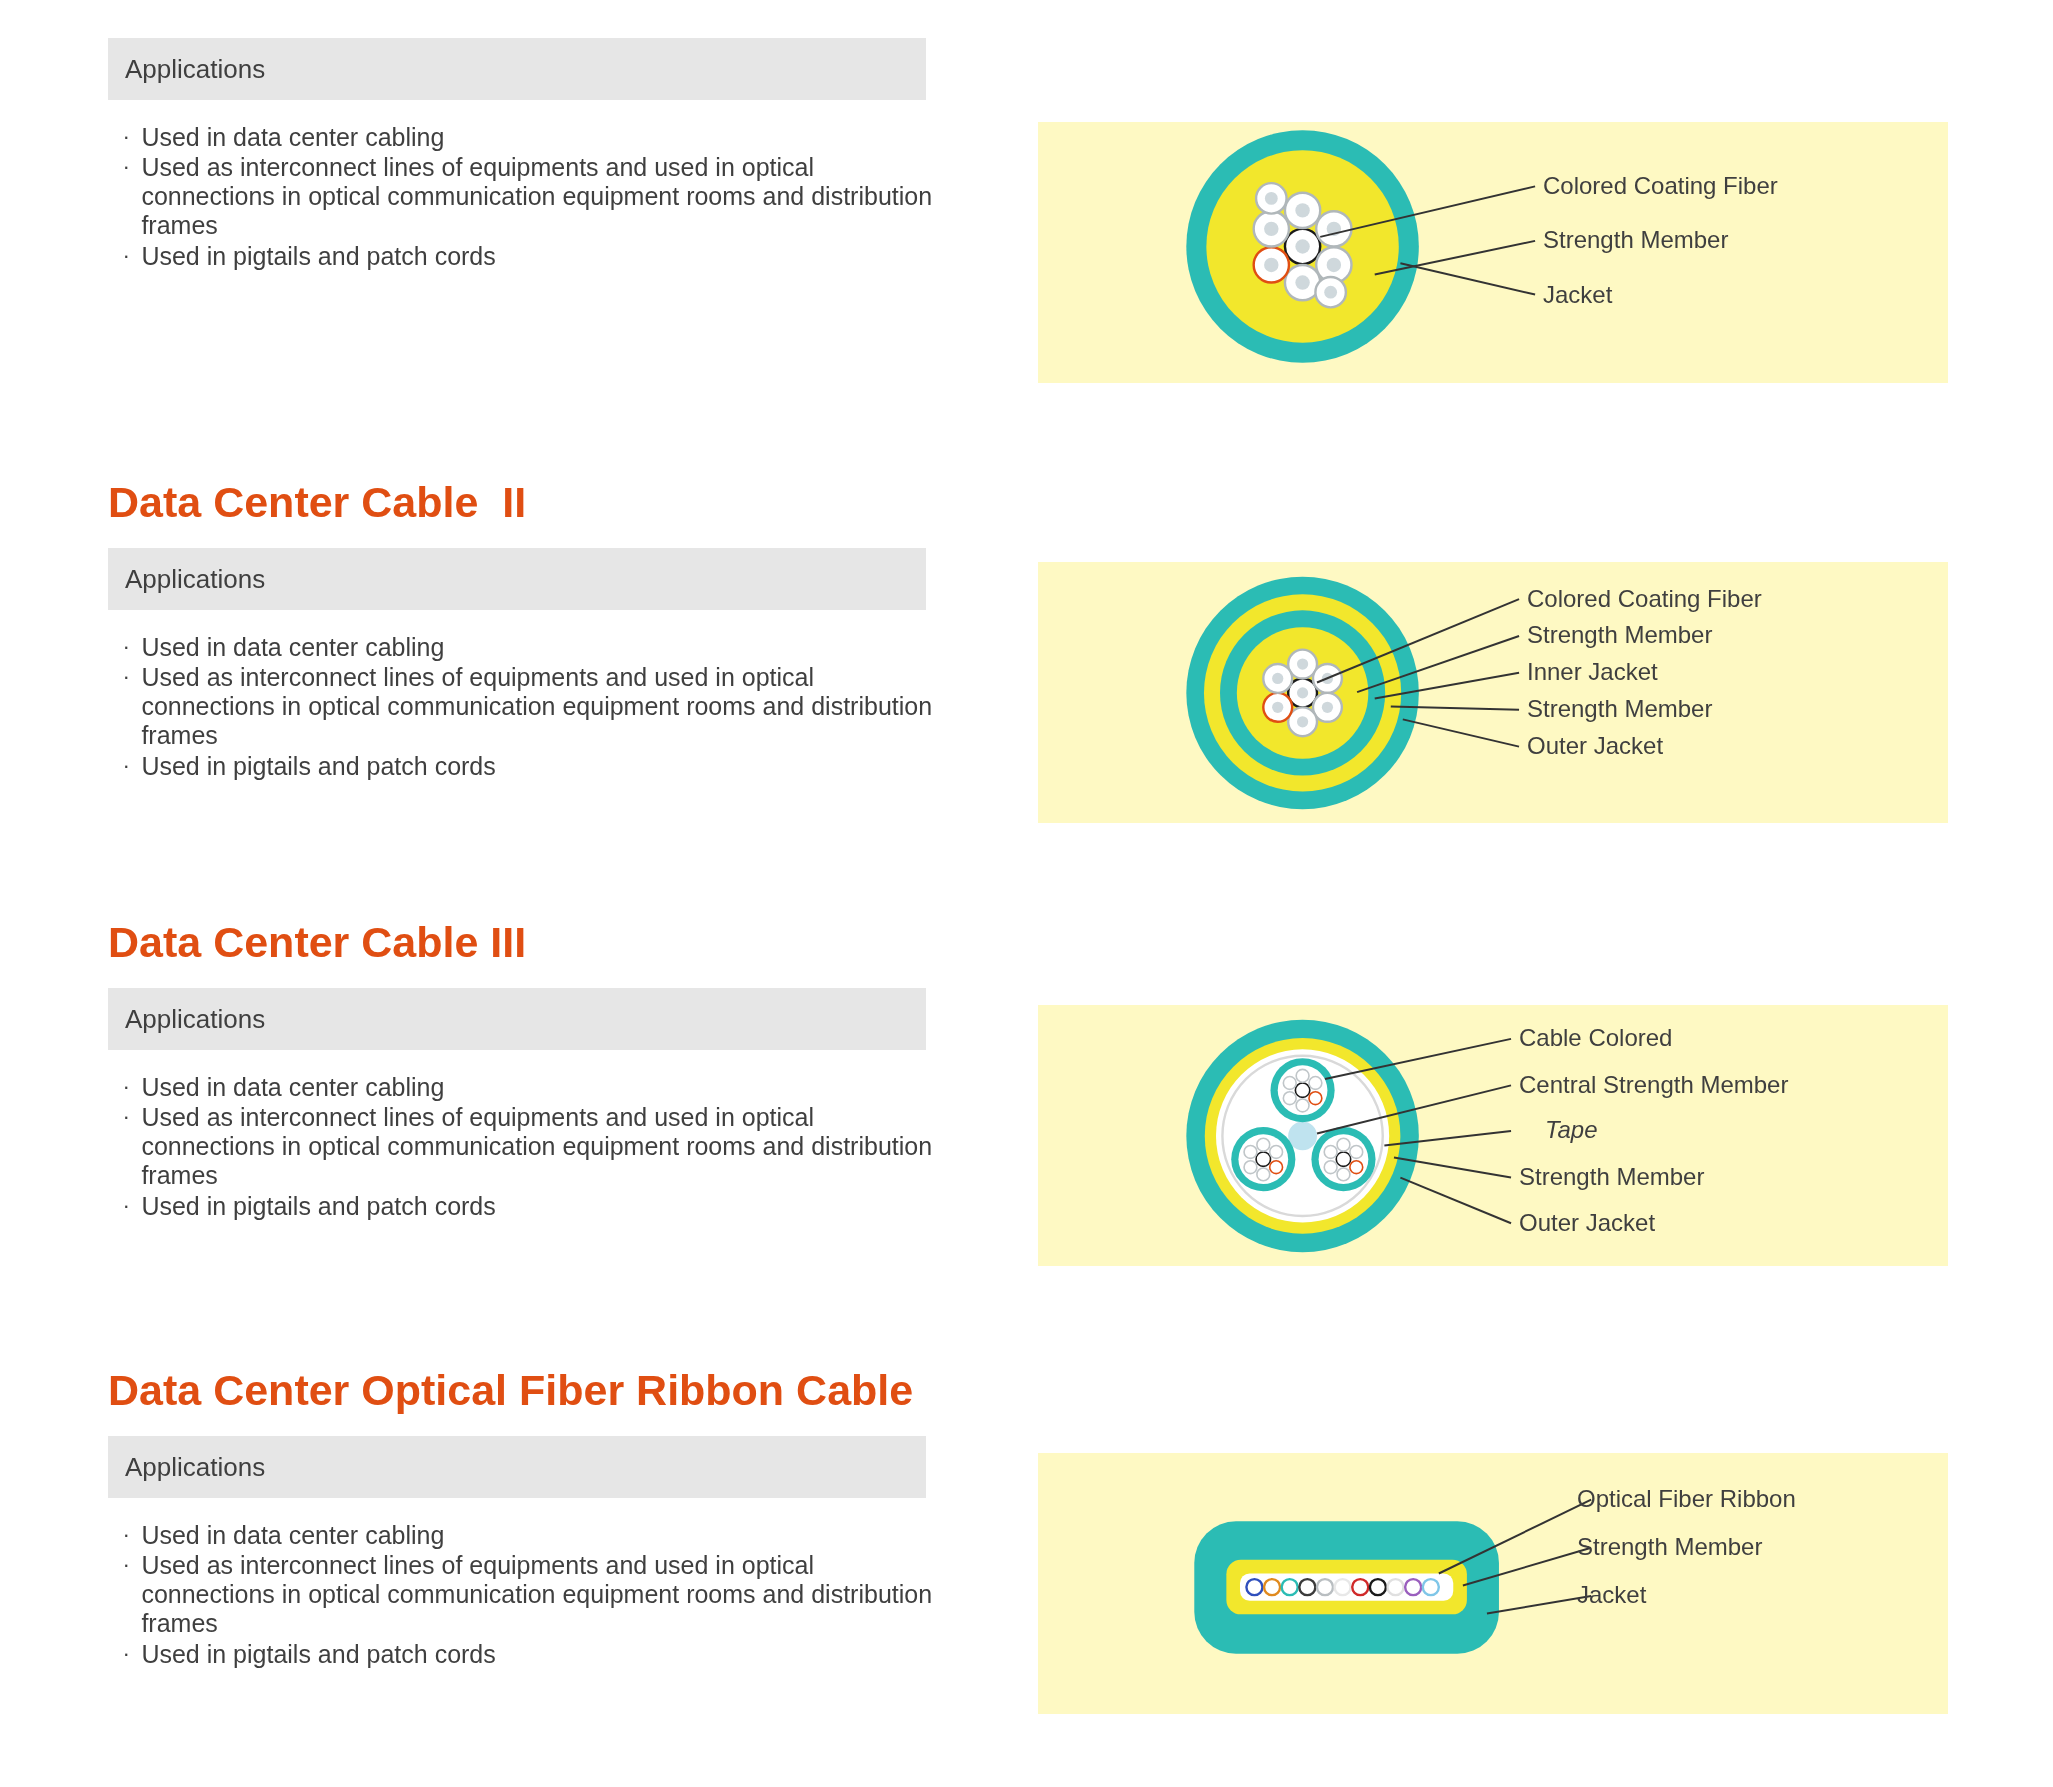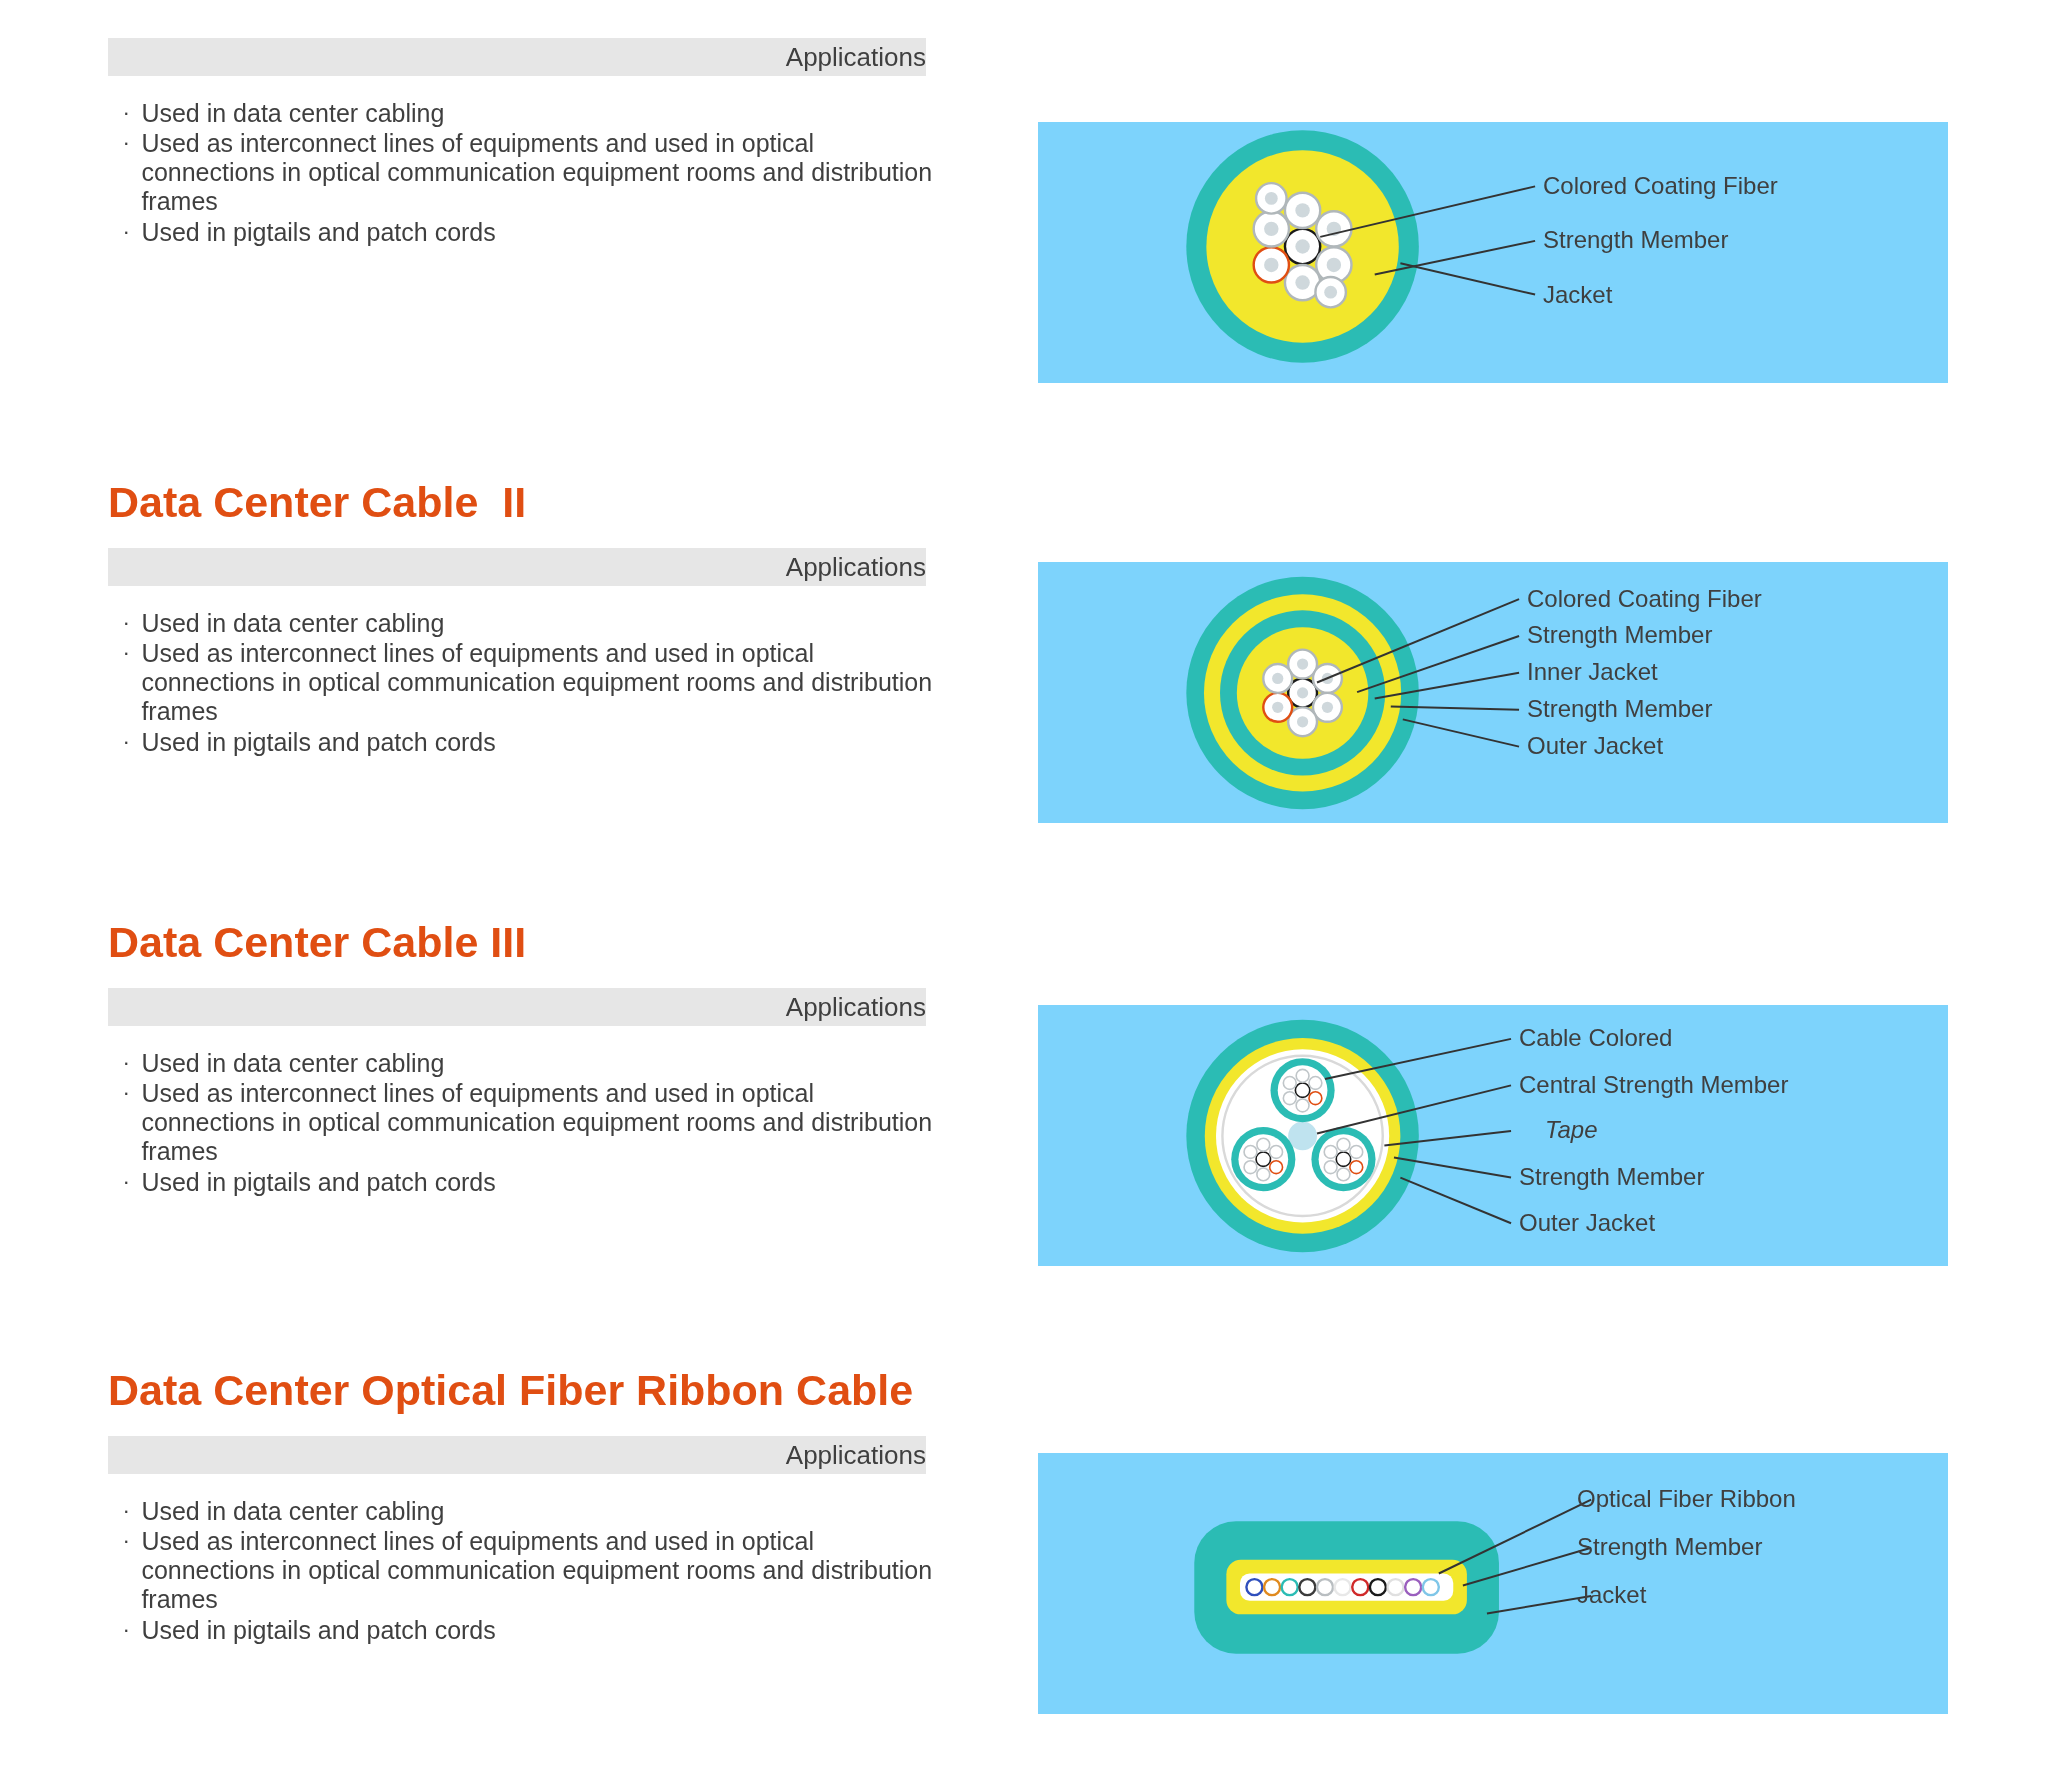--- a/index.html
+++ b/index.html
@@ -44,27 +44,26 @@
   .title {
     font-size: 43px;
     font-weight: bold;
     color: #e04e12;
     letter-spacing: 0px;
     margin: 0 0 21px 0;
     white-space: pre;
   }
   .apps-bar {
     background: #e6e6e6;
-    height: 38px;
+    height: 62px;
     width: 818px;
     display: flex;
     align-items: center;
     padding-left: 17px;
     box-sizing: border-box;
-    justify-content: flex-end;
   }
   .apps-bar-label {
     font-size: 26px;
     color: #3f3f3f;
   }
   .bullets {
     margin-top: 22.5px;
     padding-left: 14.4px;
   }
   .bullet {
@@ -80,21 +79,21 @@
     width: 19px;
     font-size: 22.5px;
     line-height: 1.2;
     color: #3f3f3f;
   }
   .bullet .btext {
     flex: 1 1 auto;
     max-width: 794px;
   }
   .diagram-box {
-    background: #7dd3fc;
+    background: #fef9c3;
     width: 910px;
     box-sizing: border-box;
     position: relative;
   }
   .dbox-1 { height: 261px; }
   .dbox-2 { height: 261px; }
   .dbox-3 { height: 261px; }
   .dbox-4 { height: 261px; padding-left: 24px; }
 
   .callout-label {

